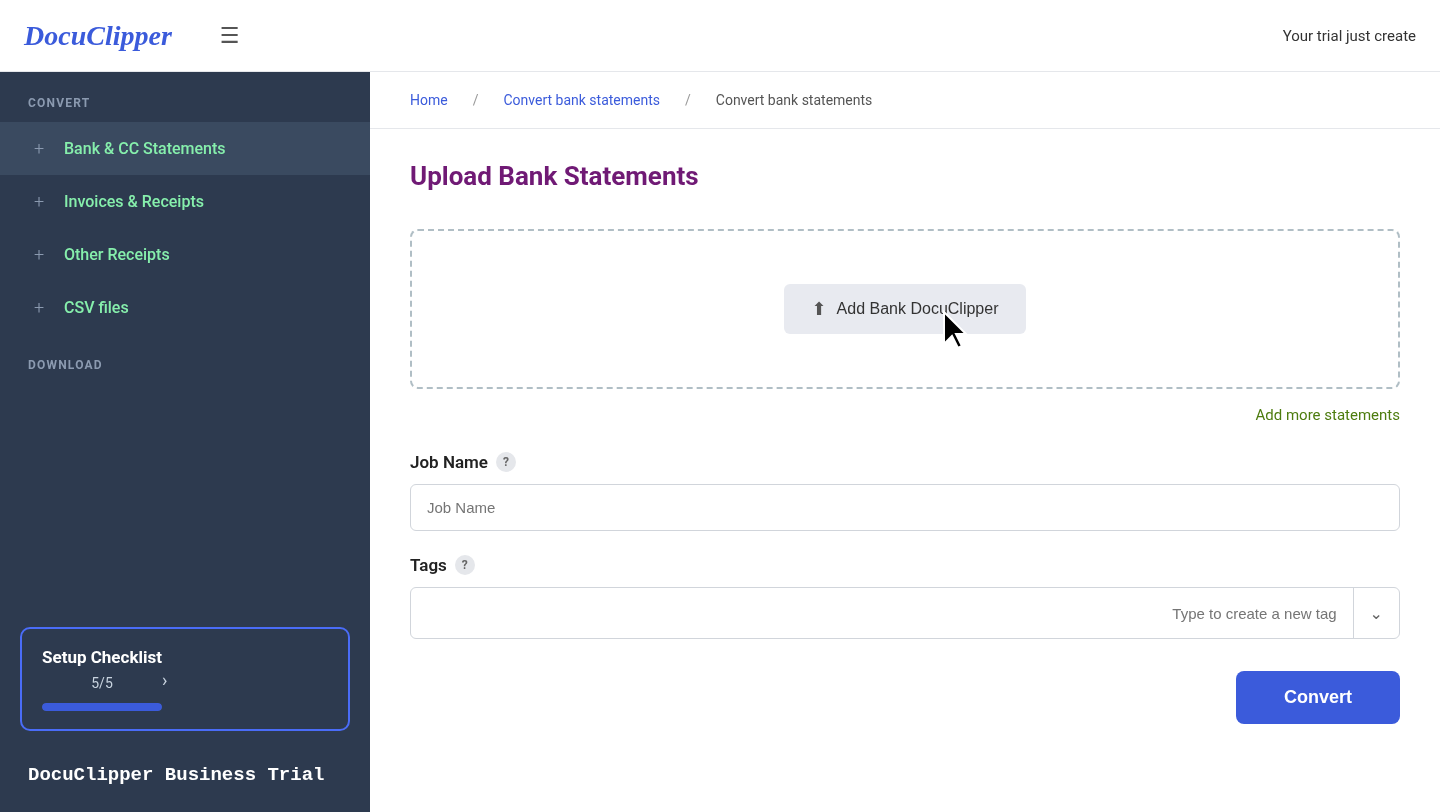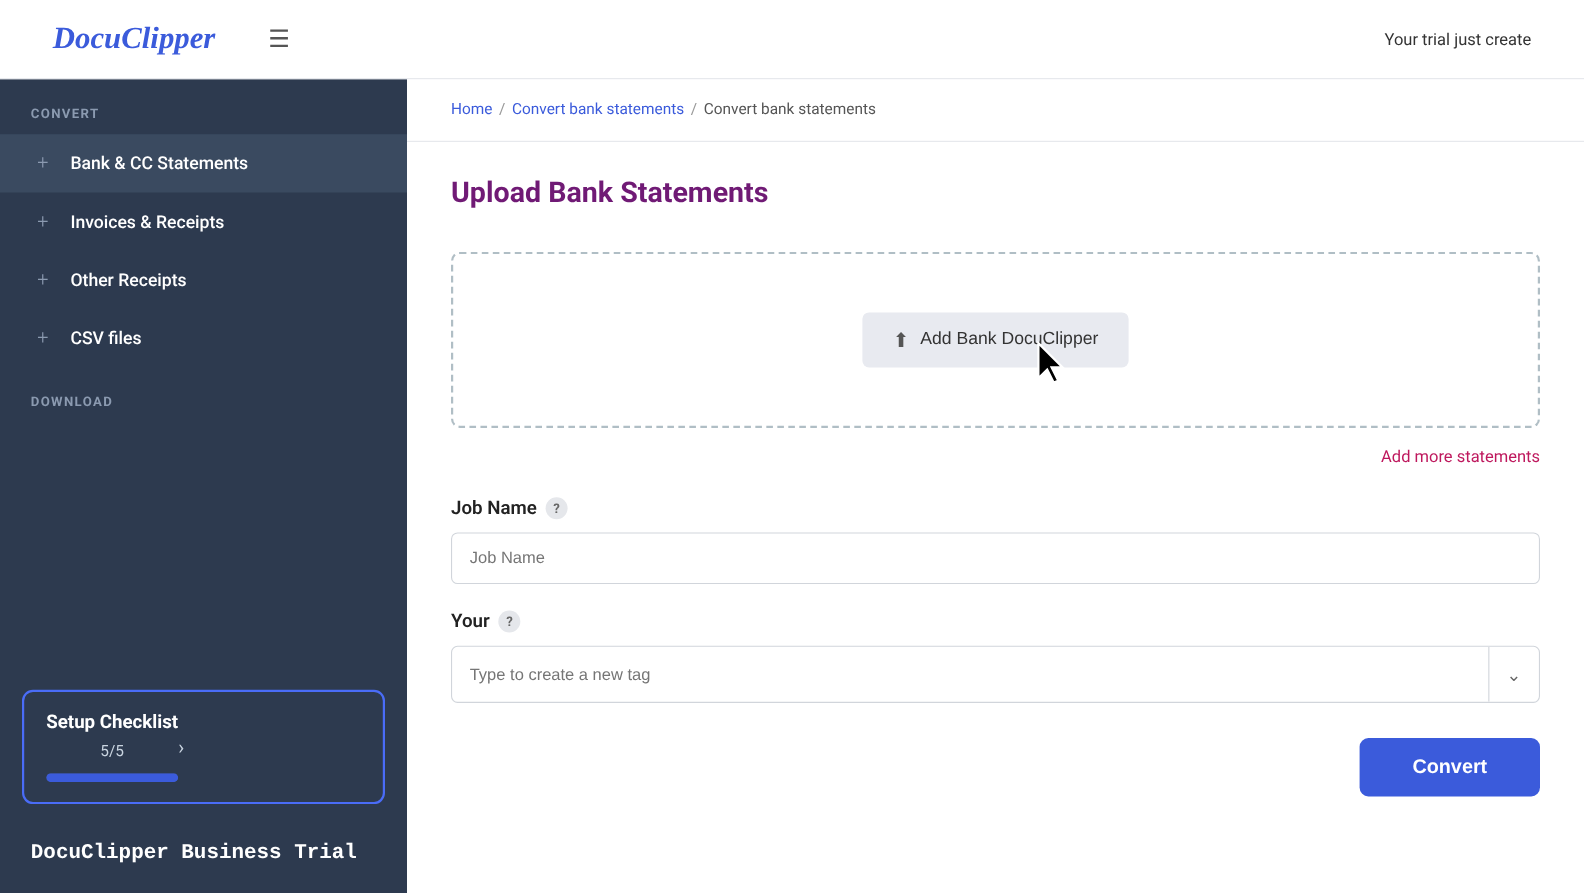--- a/index.html
+++ b/index.html
@@ -5,21 +5,21 @@
     * { box-sizing: border-box; margin: 0; padding: 0; }
     body { font-family: -apple-system, BlinkMacSystemFont, 'Segoe UI', Roboto, sans-serif; display: flex; flex-direction: column; height: 812px; width: 1440px; overflow: hidden; background: #f5f6fa; }
 
     
     .header {
       height: 72px;
       background: #fff;
       display: flex;
       align-items: center;
       justify-content: space-between;
-      padding: 0 48px;
+      padding: 0 24px;
       border-bottom: 1px solid #e5e7eb;
       flex-shrink: 0;
     }
     .logo {
       font-size: 28px;
       font-weight: 700;
       color: #4a6cf7;
       font-style: italic;
       font-family: Georgia, serif;
       cursor: pointer;
@@ -71,21 +71,21 @@
       transition: background 0.15s;
     }
     .sidebar-item.active { background: #3a4a60; }
     .sidebar-item .plus-icon {
       font-size: 18px;
       color: #8b9ab0;
       font-weight: 300;
       width: 22px;
       text-align: center;
     }
-    .sidebar-item-label { font-size: 16px; color: #ffffff; font-weight: 500; text-align: right; }
+    .sidebar-item-label { font-size: 16px; color: #86efac; font-weight: 500; text-align: right; }
 
     
     .setup-checklist {
       margin: 16px 20px;
       background: transparent;
       border: 2px solid #4a6cf7;
       border-radius: 10px;
       padding: 18px 20px;
       cursor: pointer;
       display: flex;
@@ -115,21 +115,21 @@
       padding: 0;
     }
 
     
     .breadcrumb {
       padding: 20px 40px;
       font-size: 14px;
       color: #666;
       display: flex;
       align-items: flex-end;
-      gap: 6px;
+      gap: 25px;
       border-bottom: 1px solid #e5e7eb;
     }
     .breadcrumb-link { color: #3b5bdb; text-decoration: none; cursor: pointer; }
     .breadcrumb-sep { color: #999; }
     .breadcrumb-current { color: #555; }
 
     
     .page-body {
       padding: 32px 40px;
     }
@@ -165,21 +165,21 @@
       gap: 10px;
       font-weight: 500;
     }
     .upload-icon { font-size: 18px; color: #555; }
 
     .add-more-link {
       text-align: right;
       margin-bottom: 28px;
     }
     .add-more-link a {
-      color: #be185d;
+      color: #4d7c0f;
       font-size: 15px;
       text-decoration: none;
       cursor: pointer;
     }
 
     
     .field-group { margin-bottom: 24px; }
     .field-label {
       display: flex;
       align-items: center;
@@ -222,20 +222,21 @@
       overflow: hidden;
     }
     .tag-input {
       flex: 1;
       padding: 14px 16px;
       border: none;
       font-size: 15px;
       color: #737373;
       outline: none;
       background: transparent;
+      text-align: right;
     }
     .tag-dropdown-icon {
       padding: 0 16px;
       color: #666;
       font-size: 16px;
       border-left: 1px solid #d1d5db;
       cursor: pointer;
       display: flex;
       align-items: center;
       height: 50px;
@@ -360,21 +361,21 @@
       <div class="field-group">
         <div class="field-label">
           <span>Job Name</span>
           <span class="help-icon">?</span>
         </div>
         <input type="text" class="field-input" placeholder="Job Name" style="">
       </div>
 
       <div class="field-group">
         <div class="field-label">
-          <span>Your</span>
+          <span>Tags</span>
           <span class="help-icon">?</span>
         </div>
         <div class="tag-input-wrapper">
           <input type="text" class="tag-input" placeholder="Type to create a new tag" style="">
           <div class="tag-dropdown-icon">⌄</div>
         </div>
       </div>
 
       <div class="convert-btn-row">
         <button class="convert-btn">Convert</button>

